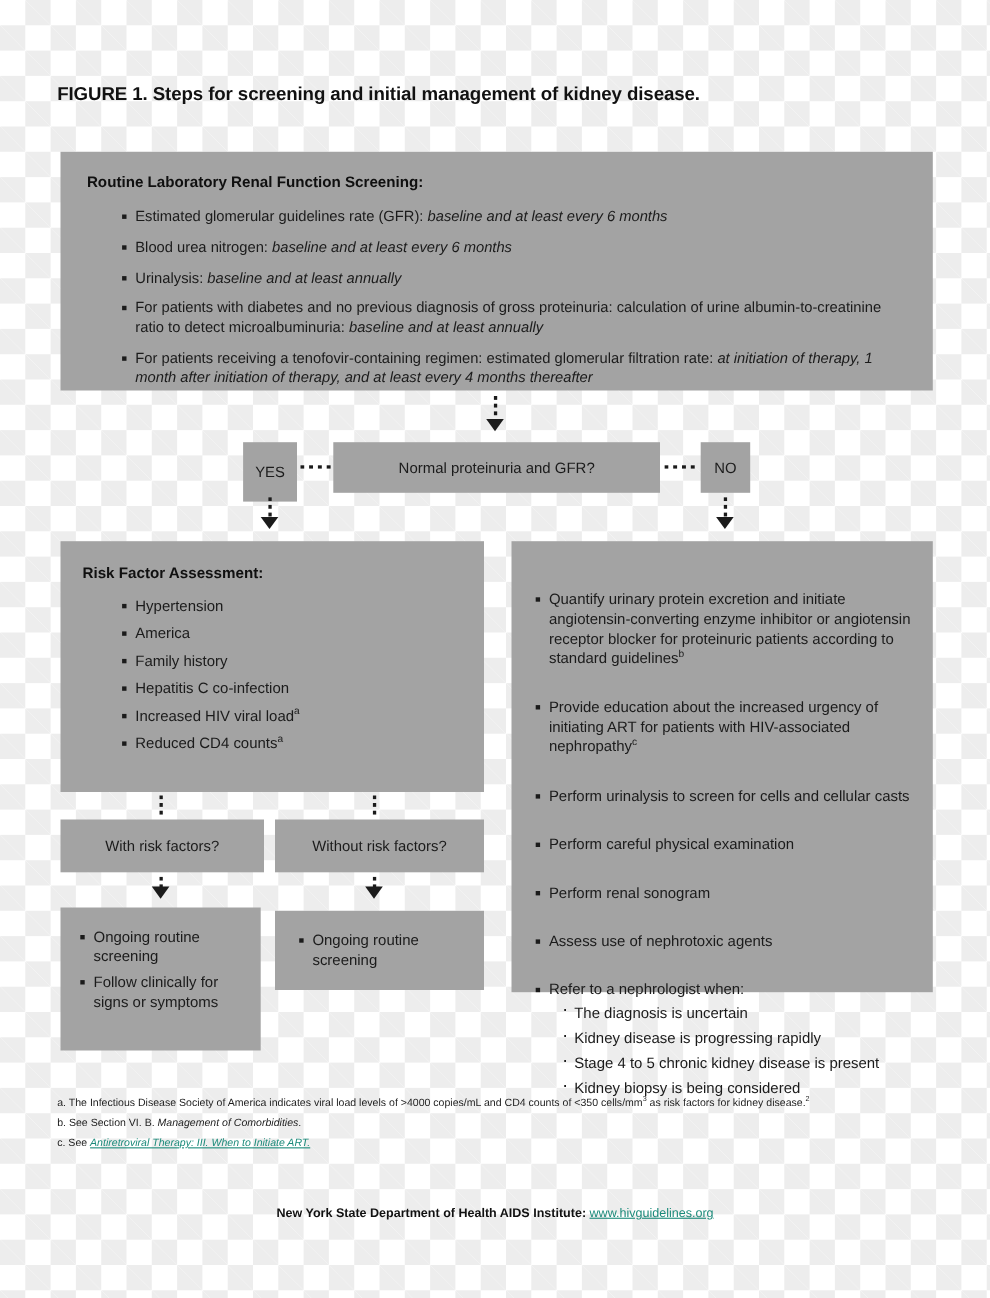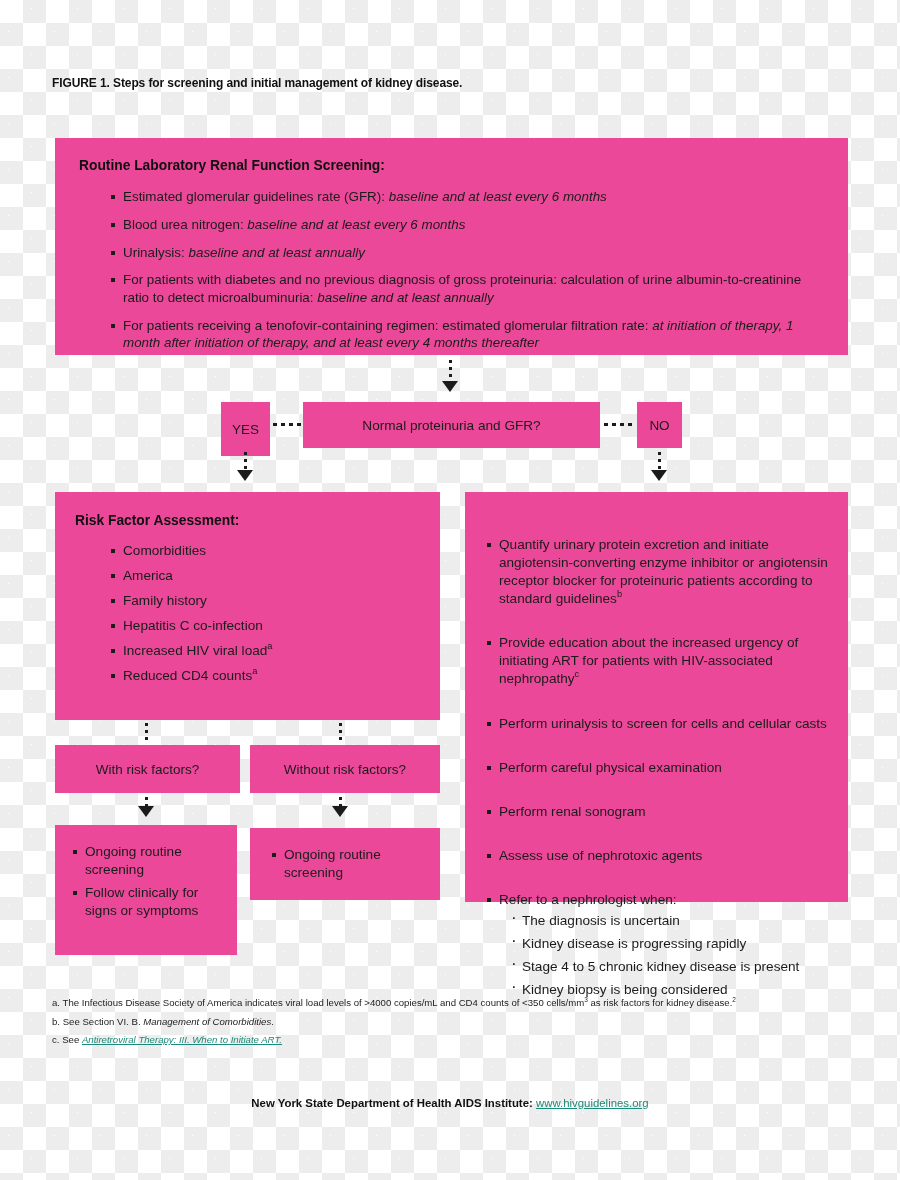--- a/index.html
+++ b/index.html
@@ -36,29 +36,29 @@
     z-index: 1;
   }
 
   .abs { position: absolute; }
 
   
   #fig-title {
     left: 52px;
     top: 76px;
     width: 800px;
-    font-size: 12px;
+    font-size: 17px;
     font-weight: bold;
     letter-spacing: -0.1px;
     color: #111111;
   }
 
   
   .box {
-    background: #ec4899;
+    background: #a3a3a3;
     box-sizing: border-box;
   }
   .box-inner {
     font-size: 13.4px;
     line-height: 1.32;
     color: #1b1b1b;
   }
 
   .box-heading {
     font-weight: bold;
@@ -262,21 +262,21 @@
   <div class="abs vdots" style="left:244px; top:452px; height:20px;"></div>
   <div class="abs arrowhead" style="left:237px; top:470px;"></div>
 
   <div class="abs vdots" style="left:658px; top:452px; height:20px;"></div>
   <div class="abs arrowhead" style="left:651px; top:470px;"></div>
 
   <div class="abs box" id="box-risk">
     <div class="pad box-inner">
       <div class="box-heading">Risk Factor Assessment:</div>
       <ul class="sq">
-        <li><span>Comorbidities</span></li>
+        <li><span>Hypertension</span></li>
         <li><span>America</span></li>
         <li><span>Family history</span></li>
         <li><span>Hepatitis C co-infection</span></li>
         <li><span>Increased HIV viral load</span><sup>a</sup></li>
         <li><span>Reduced CD4 counts</span><sup>a</sup></li>
       </ul>
     </div>
   </div>
 
   <div class="abs box" id="box-manage">

